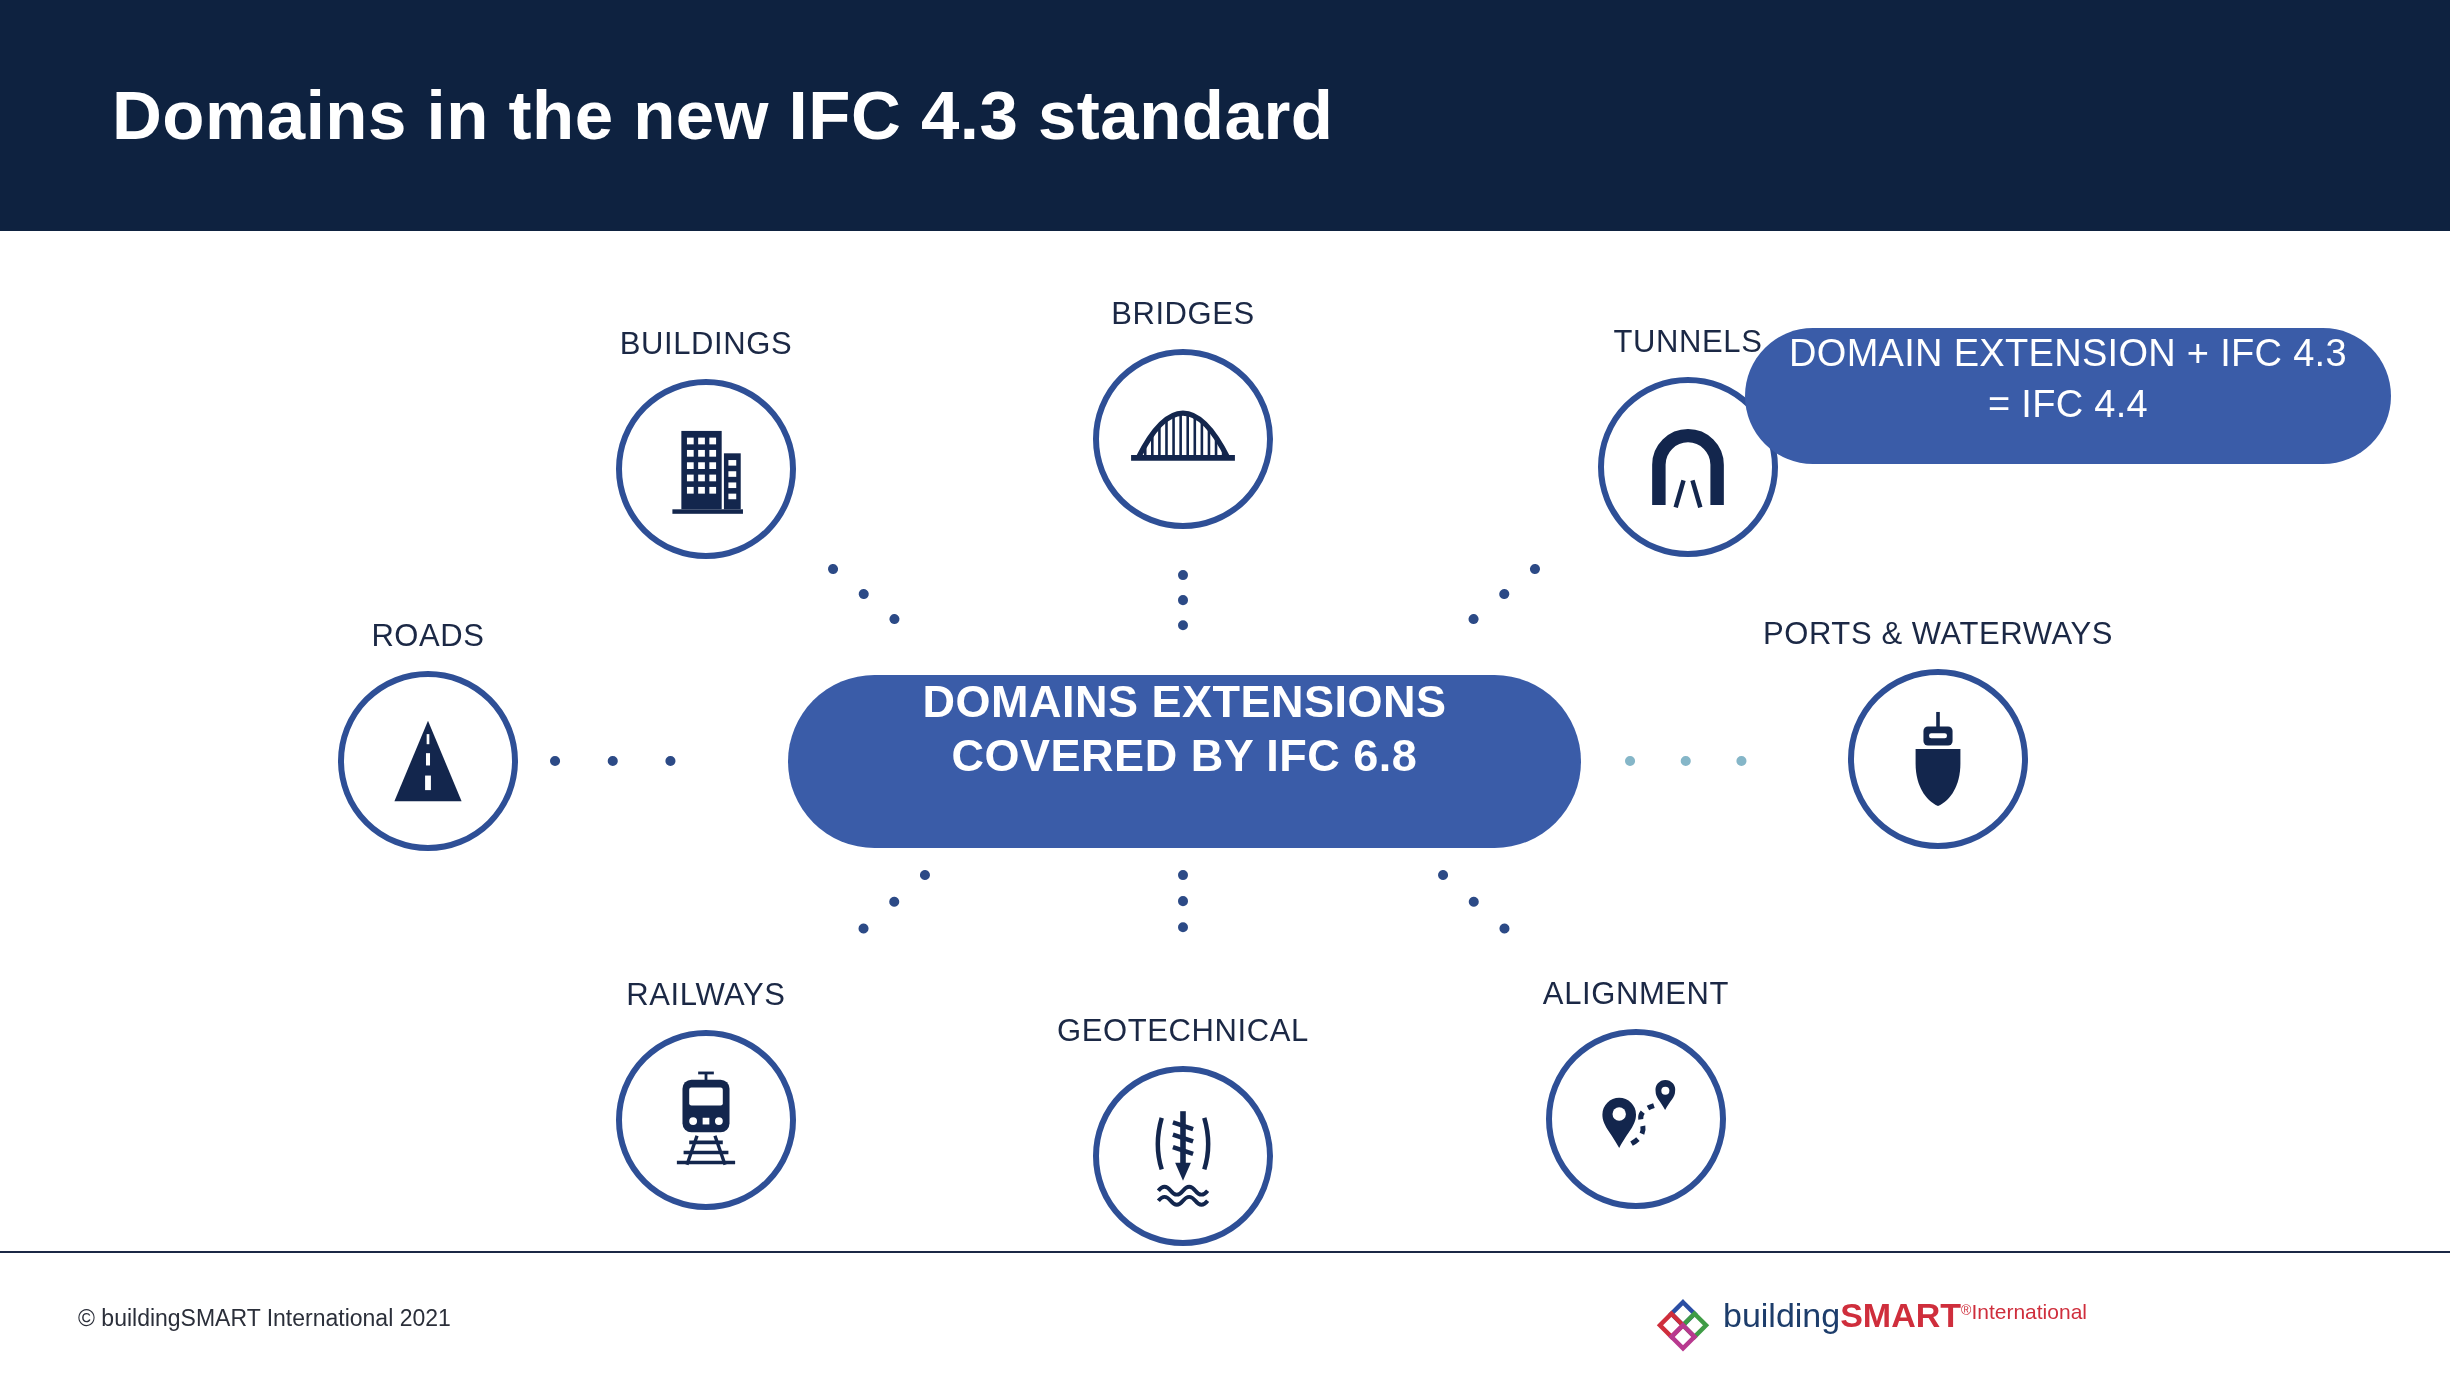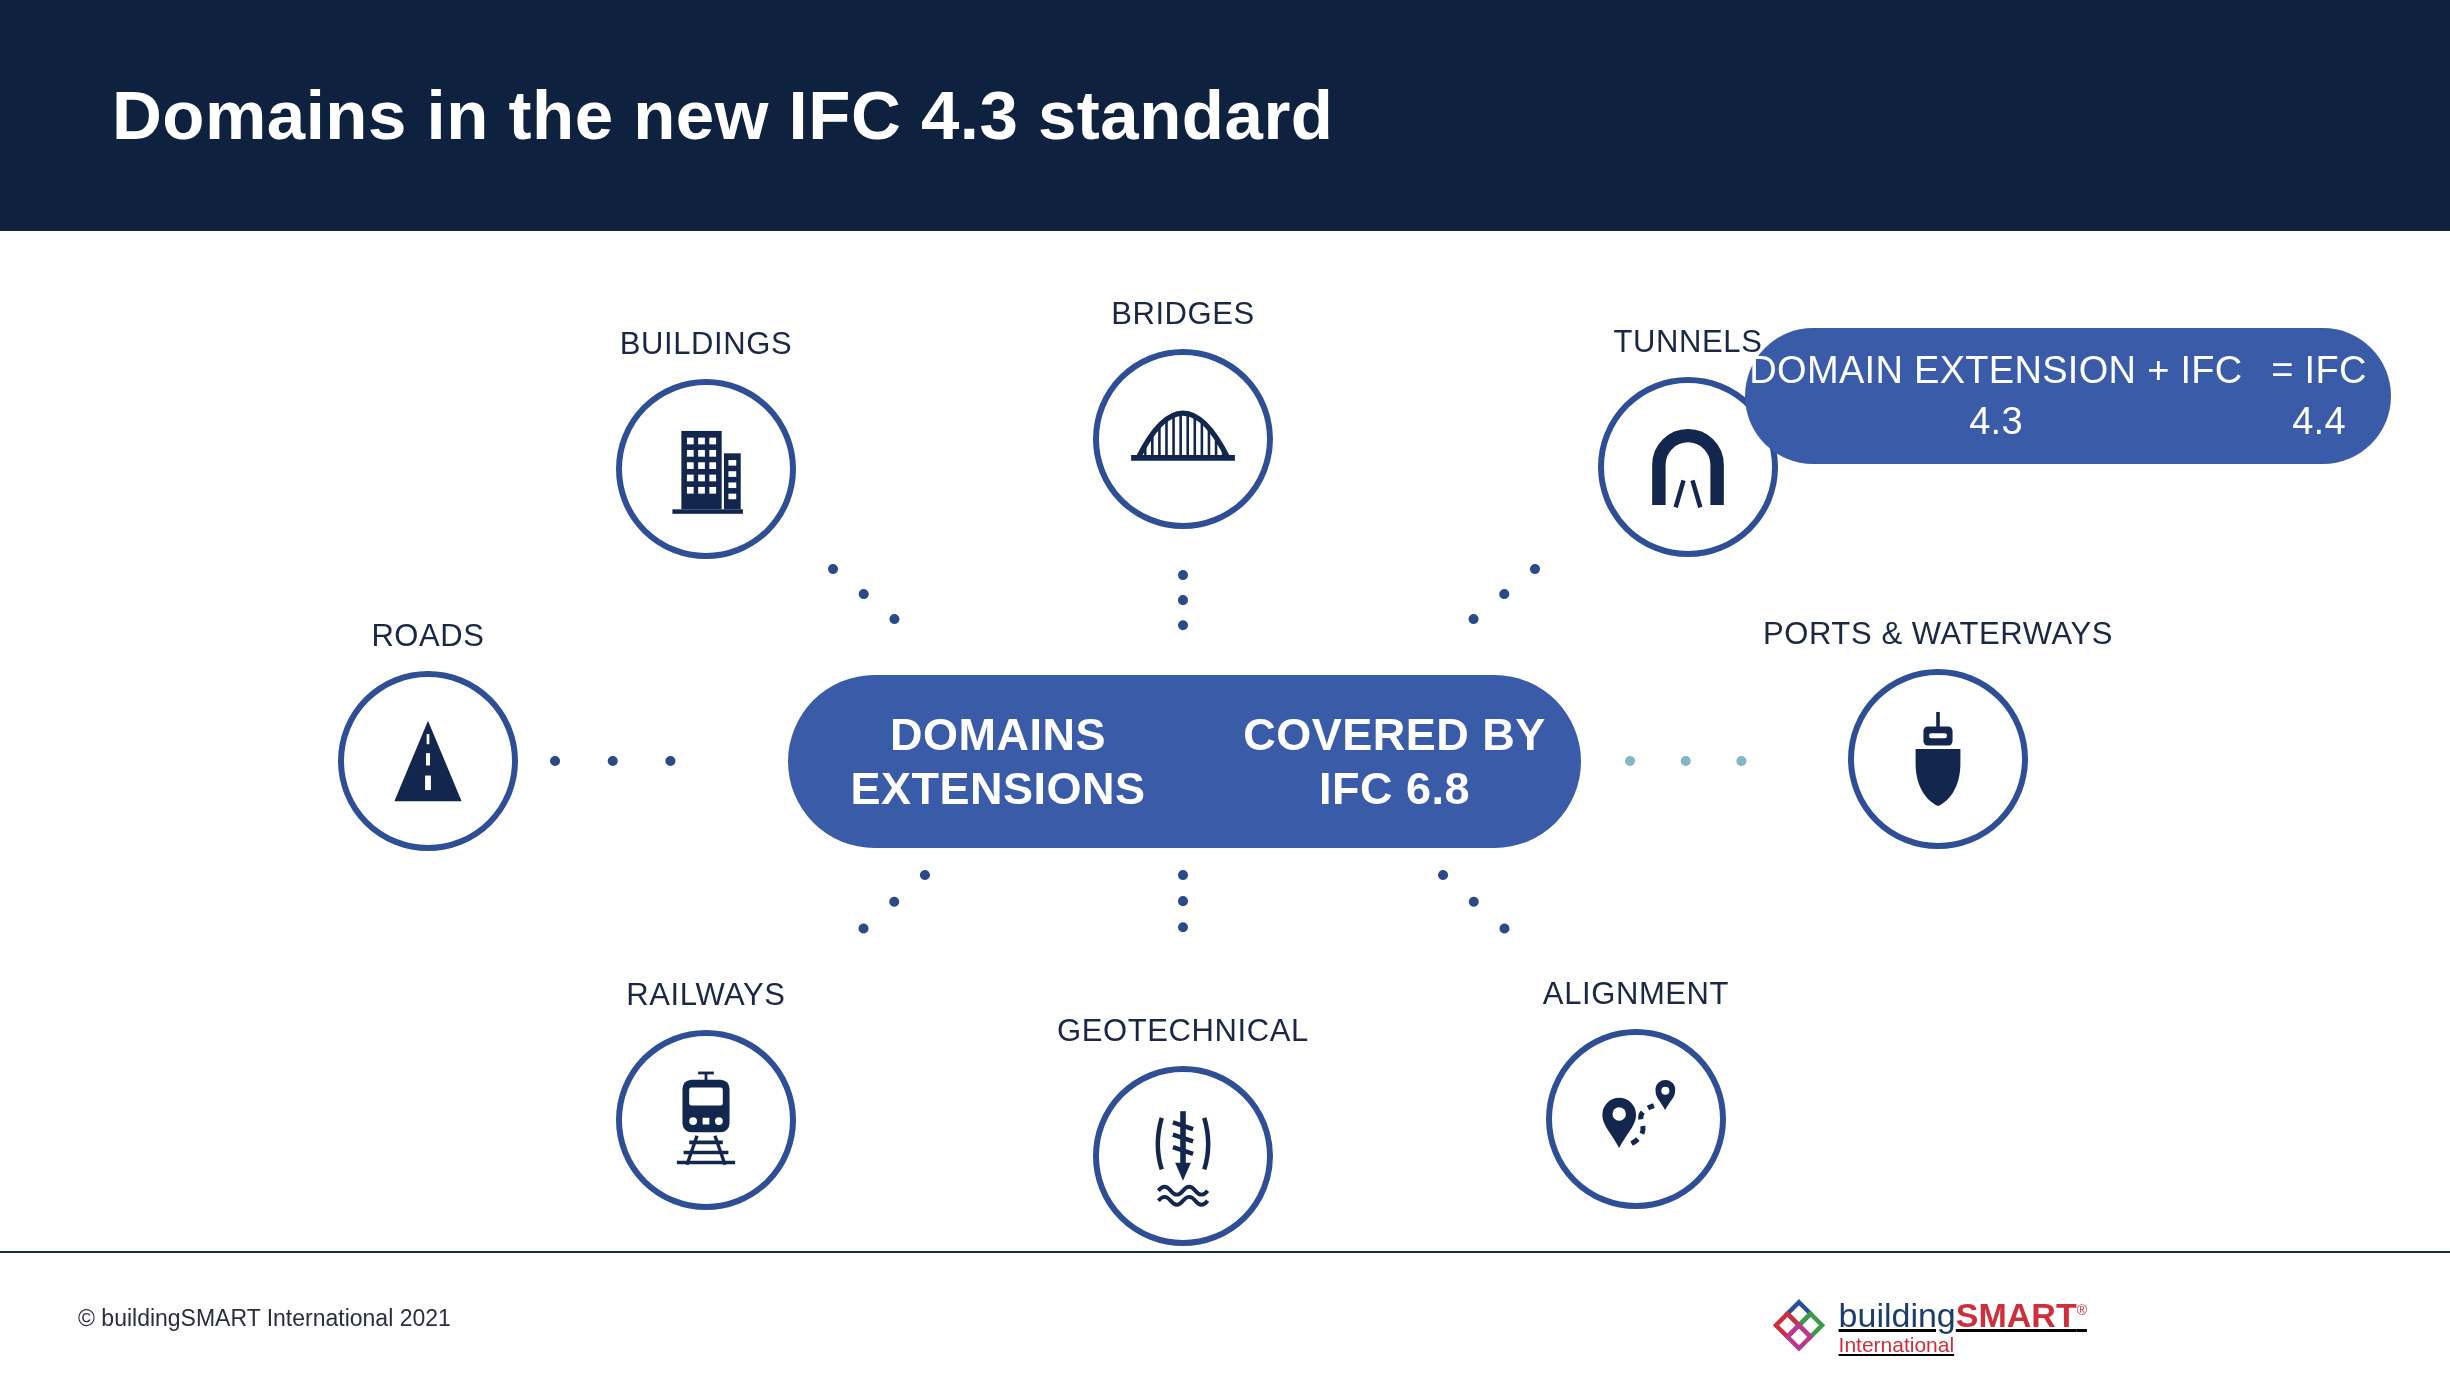--- a/index.html
+++ b/index.html
@@ -42,21 +42,21 @@
   #dom-tunnels      { left:1478px; top:324px; }
   #dom-roads        { left:218px;  top:618px; }
   #dom-ports        { left:1728px; top:616px; }
   #dom-railways     { left:496px;  top:977px; }
   #dom-geotechnical { left:973px;  top:1013px; }
   #dom-alignment    { left:1426px; top:976px; }
 
   
   .pill {
     position:absolute; background:var(--pill-bg,#3a5ca8); color:#ffffff;
-    display:flex; flex-direction:row; align-items:center; justify-content:center;
+    display:flex; flex-direction:column; align-items:center; 
     text-align:center;
   }
   .pill-center {
     left:788px; top:675px; width:793px; height:173px; border-radius:90px;
     font-size:45px; font-weight:600; line-height:1.2; letter-spacing:0.5px;
   }
   .pill-extension {
     left:1745px; top:328px; width:646px; height:136px; border-radius:68px;
     font-size:38px; font-weight:500; line-height:1.35; letter-spacing:0.3px;
   }
@@ -66,21 +66,21 @@
     position:absolute; left:0; top:1251px; width:2450px; height:2px;
     background:var(--label-text,#1b2845);
   }
   .copyright {
     position:absolute; left:78px; top:1305px; font-size:23px; color:#2b2f3a;
   }
   .logo {
     position:absolute; right:44px; top:1290px; display:flex; align-items:flex-start;
   }
   .logo-mark { margin-right:8px; margin-top:2px; }
-  .logo-textblock { display:flex; flex-direction:column; align-items:flex-start;text-decoration:underline; }
+  .logo-textblock { display:flex; flex-direction:row; align-items:center; }
   .logo-wordmark { font-size:34px; line-height:40px; white-space:nowrap; }
   .logo-building { color:var(--logo-navy,#1d3d6b); }
   .logo-smart { color:var(--logo-red,#cf2e3c); font-weight:700; }
   .logo-reg { color:var(--logo-red,#cf2e3c); font-size:14px; vertical-align:super; }
   .logo-sub { font-size:21px; color:var(--logo-red,#cf2e3c); margin-top:-2px; }
 </style>
 </head>
 <body>
 
 <div class="slide">

